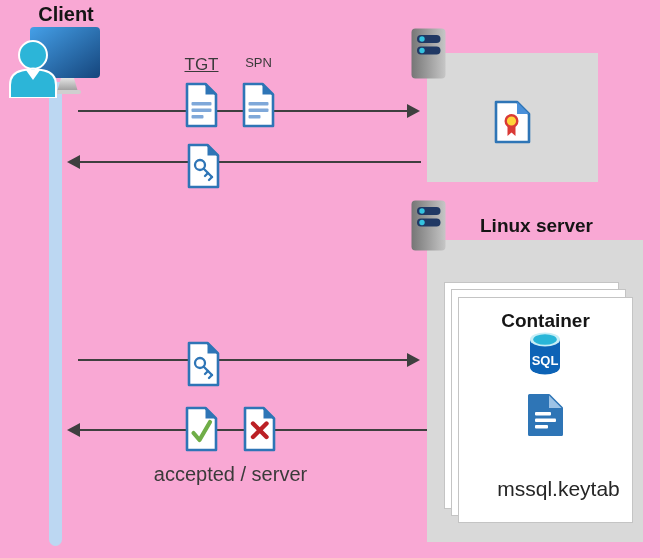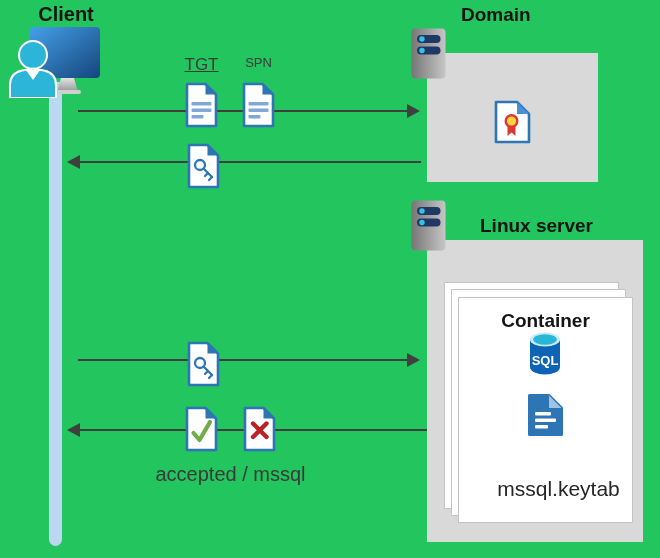--- a/index.html
+++ b/index.html
@@ -1,17 +1,17 @@
 <!DOCTYPE html>
 <html><head>
 <meta charset="utf-8">
 <style>
   html,body{margin:0;padding:0;background:#fff;}
   #canvas{
-    position:relative;width:660px;height:558px;background:#22c55e;
+    position:relative;width:660px;height:558px;background:#f9a8d4;
     font-family:"Liberation Sans",sans-serif;overflow:hidden;
   }
   .abs{position:absolute;}
   .title{font-weight:bold;color:#151515;}
   .lbl{color:#3a3a3a;}
   .center{text-align:center;}
 
   
   .client-label{left:18px;top:3px;width:96px;font-size:20px;}
   .client-icon{left:8px;top:24px;width:96px;height:74px;}
@@ -152,32 +152,31 @@
     <path d="M8.5 27 L14.5 34 L25 16" stroke="#6fad47" stroke-width="4.2" fill="none" stroke-linecap="round" stroke-linejoin="round"></path>
   </svg>
   <svg class="abs xdoc" viewBox="0 0 33 46">
     <path d="M2 2 H20.5 L31 12.5 V44 H2 Z" fill="#ffffff" stroke="#2e75b6" stroke-width="2.6" stroke-linejoin="round"></path>
     <path d="M20.5 2 L31 12.5 H20.5 Z" fill="#2e75b6"></path>
     <g stroke="#bb2025" stroke-width="4.4" stroke-linecap="round">
       <path d="M10 17.5 L23.5 31"></path>
       <path d="M23.5 17.5 L10 31"></path>
     </g>
   </svg>
-  <div class="abs lbl center result-label">accepted / mssql</div>
+  <div class="abs lbl center result-label">accepted / server</div>
 
   <div class="abs dc-box"></div>
   <svg class="abs dc-server" viewBox="0 0 37 53">
     <rect x="1.5" y="1.5" width="34" height="50" rx="4" fill="url(#grad-server)"></rect>
     <rect x="7" y="8" width="23.5" height="8" rx="4" fill="#203864"></rect>
     <circle cx="12" cy="12" r="2.7" fill="#35c3e0"></circle>
     <rect x="7" y="19.5" width="23.5" height="8" rx="4" fill="#203864"></rect>
     <circle cx="12" cy="23.5" r="2.7" fill="#35c3e0"></circle>
   </svg>
   <div class="abs title dc-title">
-    <div>Domain</div>
   </div>
   <svg class="abs cert-icon" viewBox="0 0 37 44">
     <path d="M2 2 H23 L35 14 V42 H2 Z" fill="#ffffff" stroke="#2e75b6" stroke-width="2.6" stroke-linejoin="round"></path>
     <path d="M23 2 L35 14 H23 Z" fill="#4a90d9"></path>
     <path d="M13.5 26 V36 L17.5 32.4 L21.5 36 V26 Z" fill="#d93a36"></path>
     <circle cx="17.5" cy="21" r="7" fill="#d93a36"></circle>
     <circle cx="17.5" cy="21" r="4.6" fill="#ffd43a"></circle>
   </svg>
 
   <div class="abs lx-box"></div>

